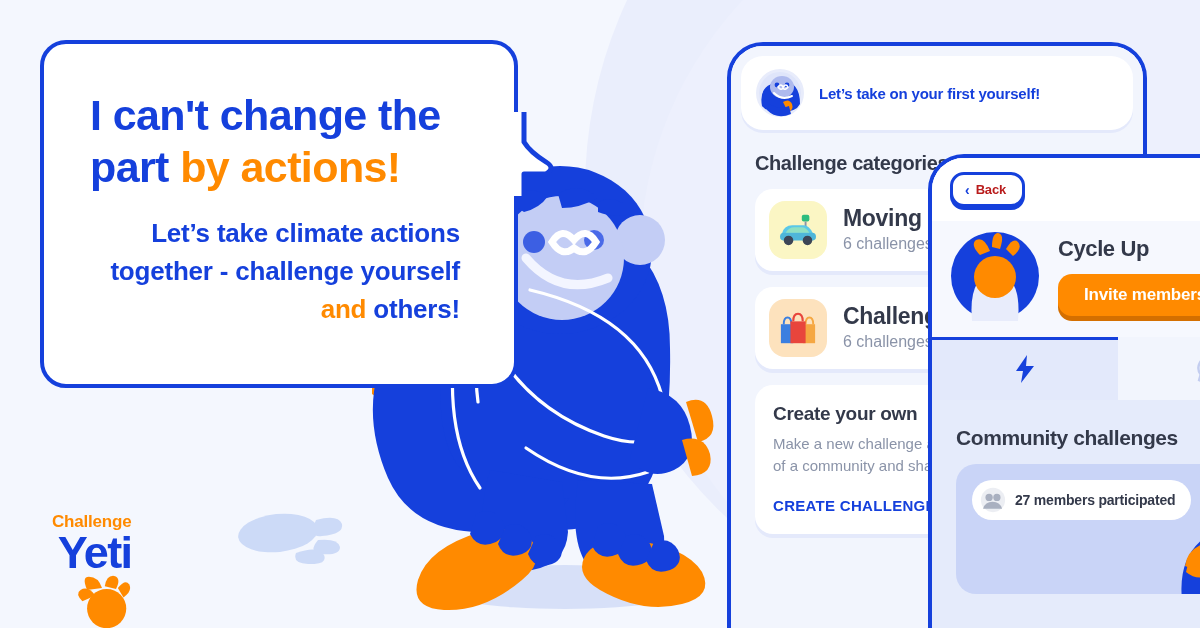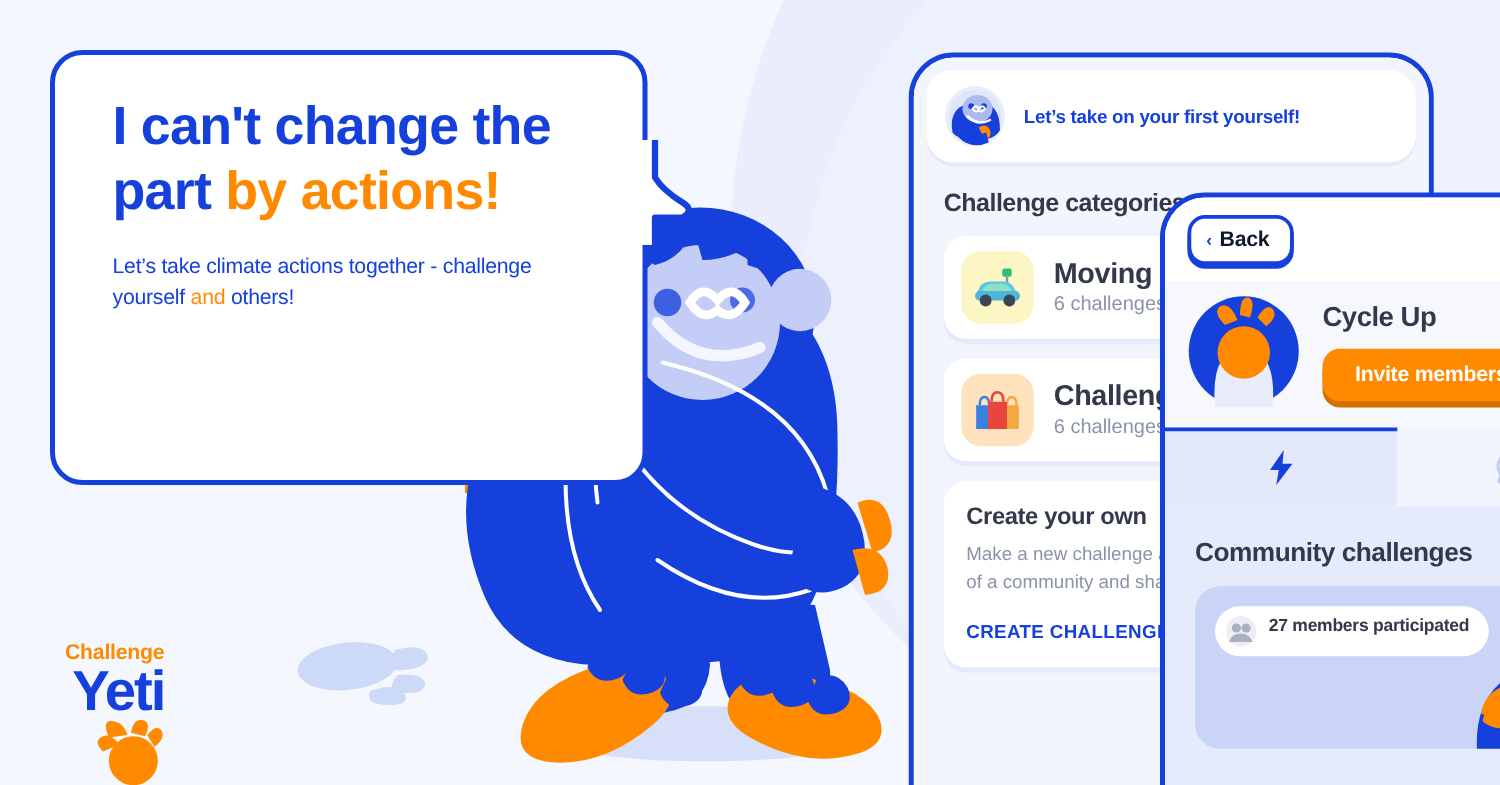--- a/index.html
+++ b/index.html
@@ -20,29 +20,29 @@
     position:absolute;left:640px;top:-120px;width:760px;height:760px;
     border-radius:50%;background:#edf0fd;
   }
 
   
   .bubble{
     position:absolute;left:40px;top:40px;width:478px;height:348px;
     background:#ffffff;border:4px solid #1540dc;border-radius:26px;
     box-sizing:border-box;z-index:6;
   }
-  .bubble-inner{padding:32px 0 0 46px;}
+  .bubble-inner{padding:46px 0 0 46px;}
   .headline{
     font-size:43px;line-height:1.20;font-weight:bold;color:#1540dc;
     letter-spacing:-0.6px;margin:0 0 22px 0;max-width:400px;
   }
   .headline .or{color:#ff8a00;}
   .subline{
-    font-size:17px;line-height:1.45;font-weight:normal;color:#1540dc;
-    letter-spacing:-0.2px;margin:0;max-width:370px;
+    font-size:26px;line-height:1.45;font-weight:bold;color:#1540dc;
+    letter-spacing:-0.2px;margin:0;max-width:370px;text-align:right;
   }
   .subline .or{color:#ff8a00;}
   
   .tail{position:absolute;left:512px;top:112px;width:56px;height:84px;z-index:7;}
 
   
   .mascot{position:absolute;left:330px;top:150px;width:420px;height:470px;z-index:5;}
 
   
   .logo{position:absolute;left:52px;top:498px;z-index:8;margin-top:15px;}
@@ -107,21 +107,21 @@
   .nav-bar{
     background:#ffffff;display:flex;align-items:center;justify-content:space-between;
     padding:14px 16px 14px 18px;
   }
   .back-btn{
     display:flex;align-items:center;gap:6px;
     border:3px solid #1540dc;border-radius:14px;background:#fff;
     padding:7px 16px 7px 12px;box-shadow:0 3px 0 #1540dc;
   }
   .back-chev{font-size:14px;color:#1540dc;font-weight:bold;line-height:1;}
-  .back-label{font-size:17px;font-weight:bold;color:#0f172a;letter-spacing:-0.2px;}
+  .back-label{font-size:13px;font-weight:bold;color:#b91c1c;letter-spacing:-0.2px;}
 
   .group-head{background:#f6f8fe;display:flex;align-items:center;padding:10px 16px 16px 18px;}
   .group-avatar{width:90px;height:90px;flex:0 0 90px;margin-right:18px;}
   .group-name{font-size:22px;font-weight:bold;color:#33394a;letter-spacing:-0.4px;}
   .invite-btn{
     margin-top:12px;background:#ff8a00;border-radius:14px;
     padding:11px 26px;box-shadow:0 5px 0 #d46f00;display:inline-block;
     white-space:nowrap;
   }
   .invite-label{font-size:17px;font-weight:bold;color:#ffffff;letter-spacing:-0.2px;}
@@ -131,21 +131,21 @@
   .tab.active{background:#e3e9fb;border-top:3px solid #1540dc;}
   .tab.inactive{background:#f2f5fd;border-top:3px solid transparent;}
 
   .comm-title{font-size:21px;font-weight:bold;color:#33394a;letter-spacing:-0.4px;margin:26px 0 14px 24px;}
   .comm-card{
     margin-left:24px;margin-right:14px;background:#c9d4f7;border-radius:20px;height:130px;
     position:relative;overflow:hidden;
   }
   .members-pill{
     position:absolute;left:16px;top:16px;background:#ffffff;border-radius:20px;
-    display:flex;padding:7px 16px 7px 8px;gap:9px;white-space:nowrap;
+    display:flex;align-items:center;padding:7px 16px 7px 8px;gap:9px;white-space:nowrap;
   }
   .members-label{font-size:14px;font-weight:bold;color:#33394a;letter-spacing:-0.2px;}
   .comm-yeti{position:absolute;right:-8px;bottom:-28px;width:150px;height:150px;}
 </style>
 </head>
 <body>
 
 <div class="stage">
 
   <div class="bg-blob"></div>

